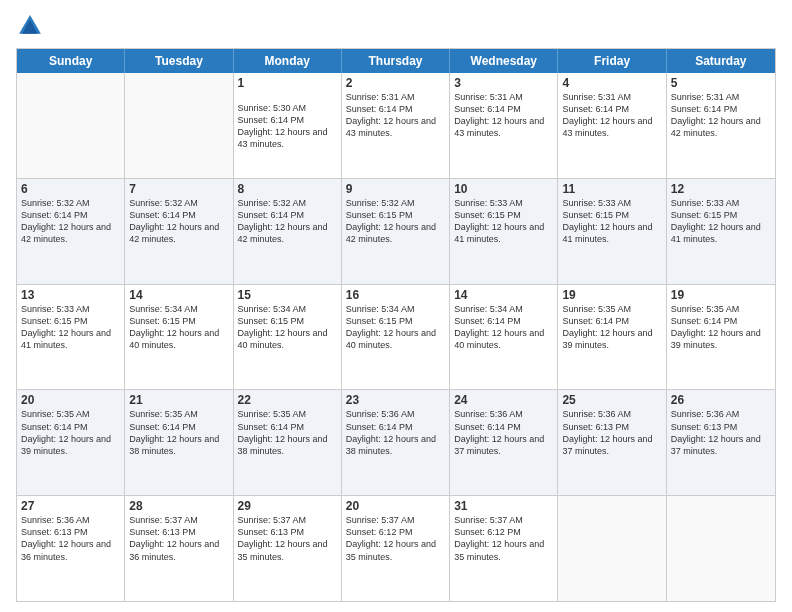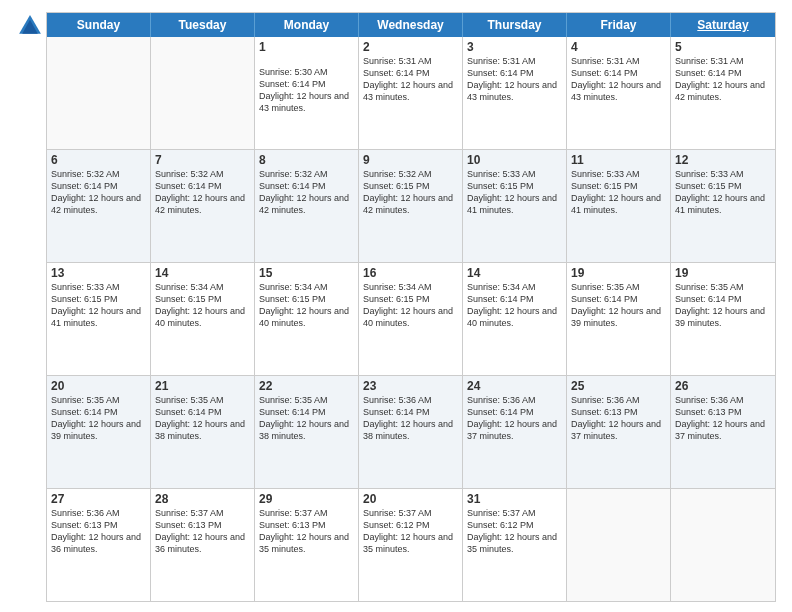--- a/index.html
+++ b/index.html
@@ -8,21 +8,21 @@
       height: 612px;
       font-family: Arial, Helvetica, sans-serif;
       background: #fff;
       overflow: hidden;
     }
     .page {
       width: 792px;
       height: 612px;
       padding: 12px 16px 10px 16px;
       display: flex;
-      flex-direction: row;
+      flex-direction: column;
     }
     .header {
       display: flex;
       justify-content: space-between;
       align-items: flex-start;
       margin-bottom: 8px;
     }
     .logo {
       display: flex;
       align-items: center;
@@ -67,21 +67,21 @@
       background: #2a7abf;
     }
     .cal-header-cell {
       color: #fff;
       font-size: 12px;
       font-weight: bold;
       text-align: center;
       padding: 5px 2px;
       border-right: 1px solid #5a9fd4;
     }
-    .cal-header-cell:last-child { border-right: none; text-decoration: underline; }
+    .cal-header-cell:last-child { border-right: none; }
     .cal-body {
       flex: 1;
       display: flex;
       flex-direction: column;
     }
     .cal-week {
       flex: 1;
       display: grid;
       grid-template-columns: repeat(7, 1fr);
       border-bottom: 1px solid #ccc;
@@ -131,22 +131,22 @@
       <div class="main-title"></div>
       <div class="subtitle"></div>
     </div>
   </div>
 
   <div class="calendar">
     <div class="cal-header-row">
     <div class="cal-header-cell">Sunday</div>
         <div class="cal-header-cell">Tuesday</div>
         <div class="cal-header-cell">Monday</div>
+        <div class="cal-header-cell">Thursday</div>
         <div class="cal-header-cell">Wednesday</div>
-        <div class="cal-header-cell">Thursday</div>
         <div class="cal-header-cell">Friday</div>
         <div class="cal-header-cell">Saturday</div>
       </div>
     <div class="cal-body">
     <div class="cal-week">
           <div class="cal-cell empty"></div>
           <div class="cal-cell empty"></div>
           <div class="cal-cell">
             <span class="day-num">1</span>
             <div class="cell-info" style="white-space: pre-line; margin-top: 12px;">Sunrise: 5:30 AM

